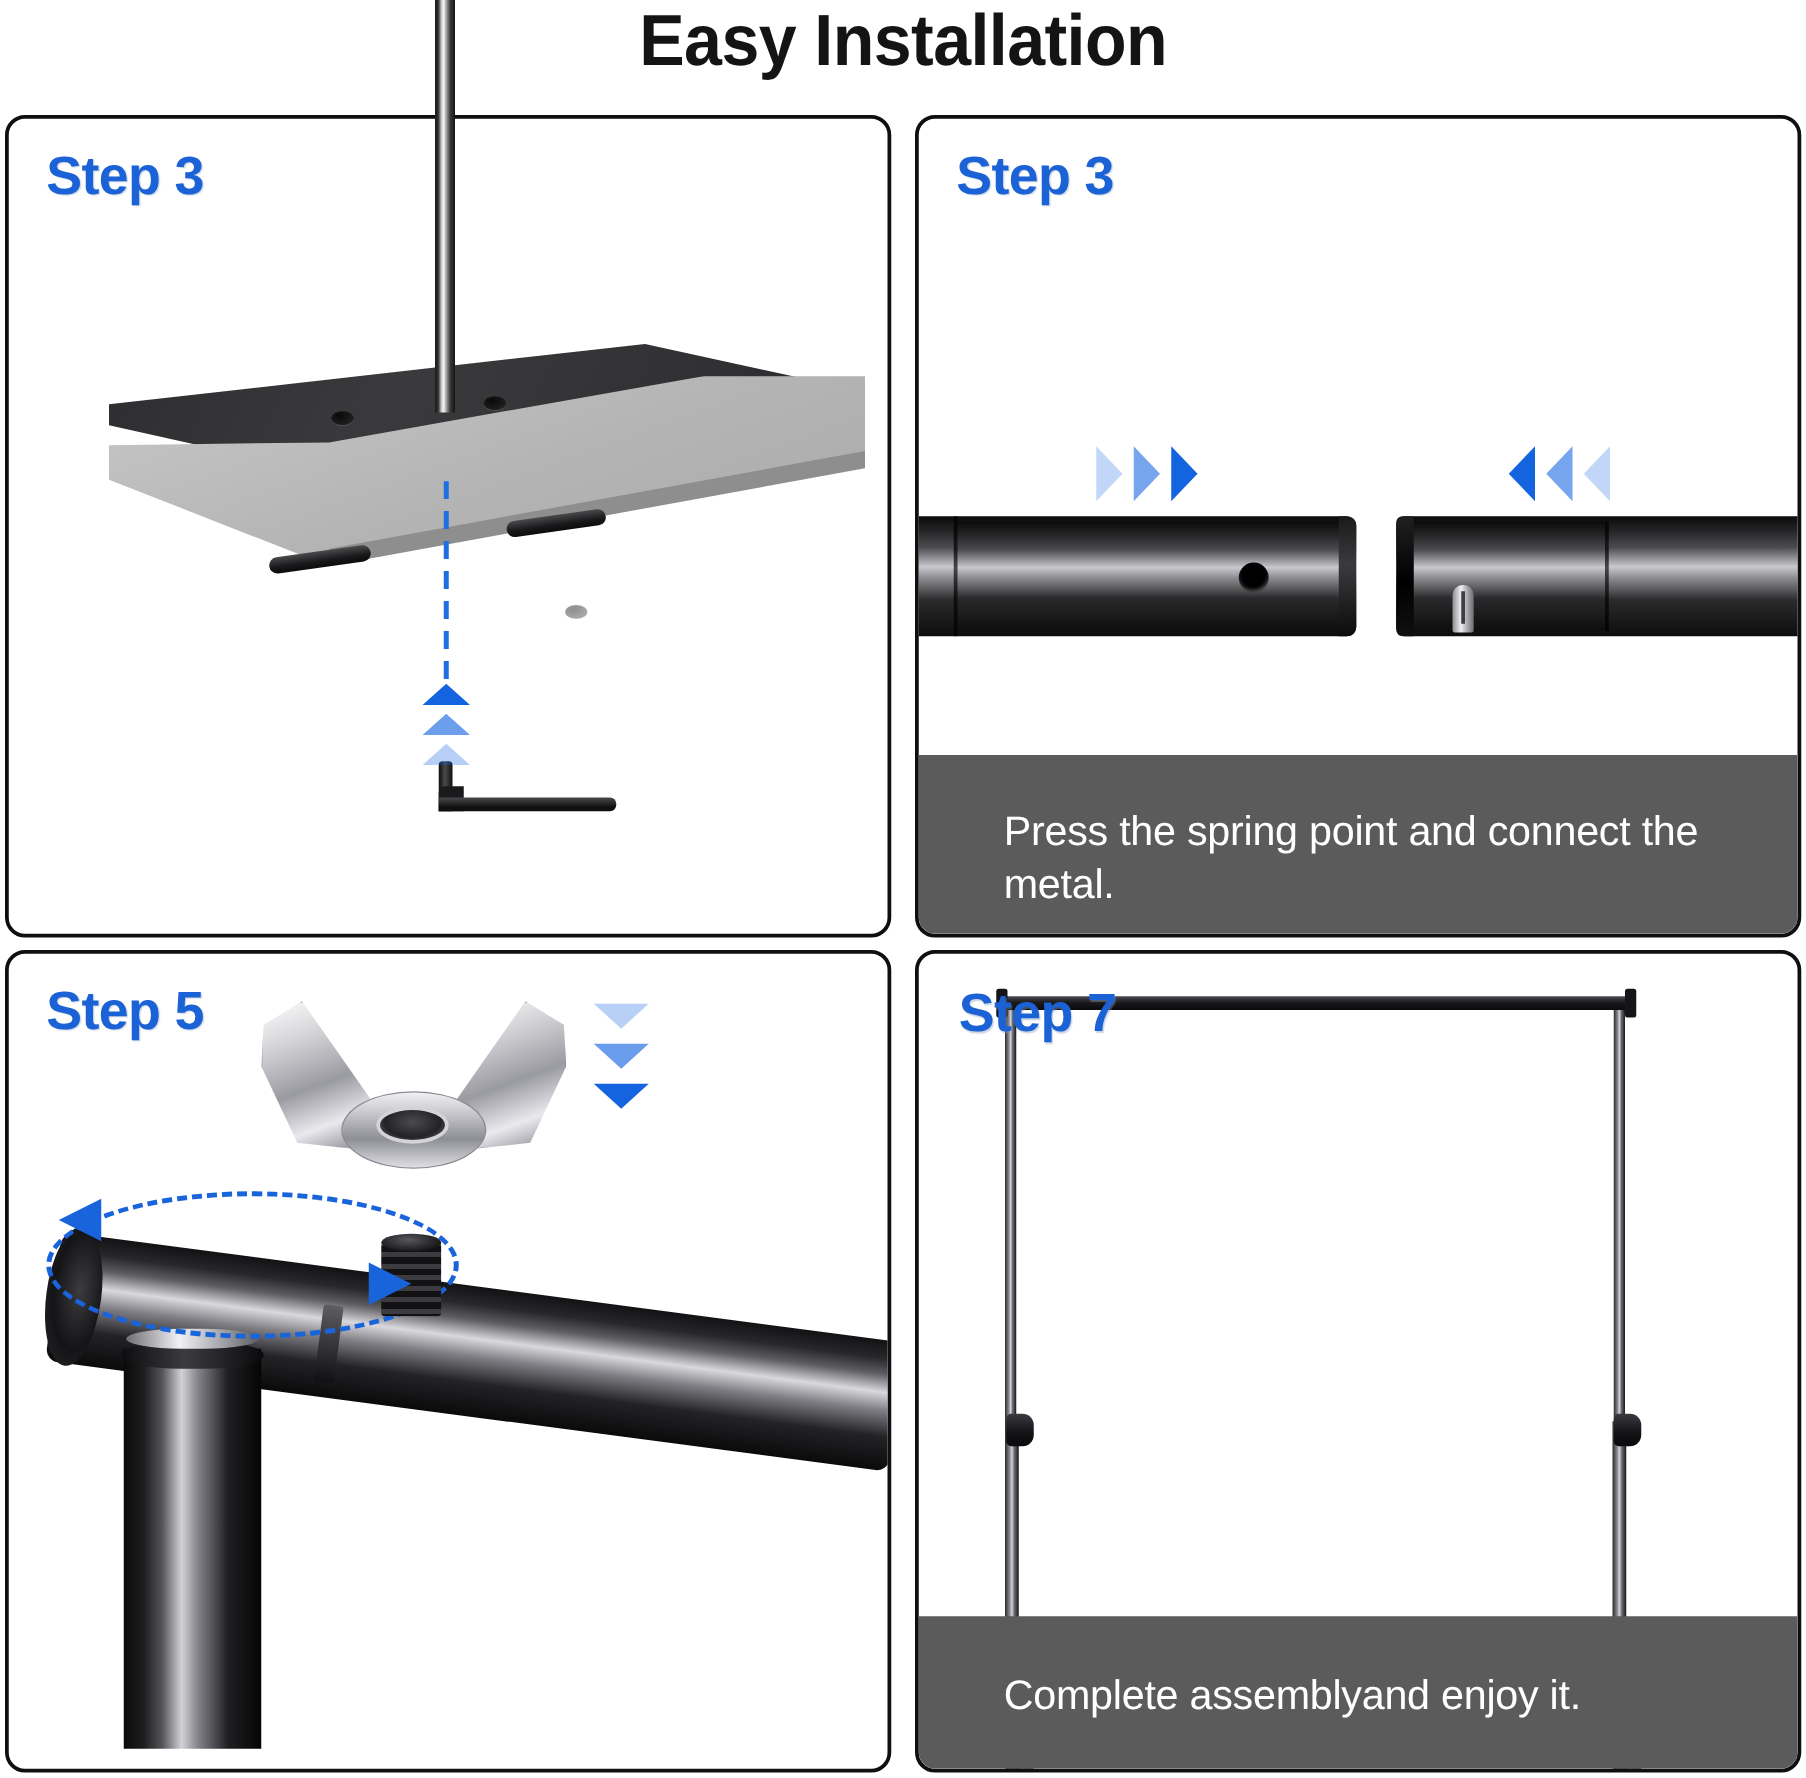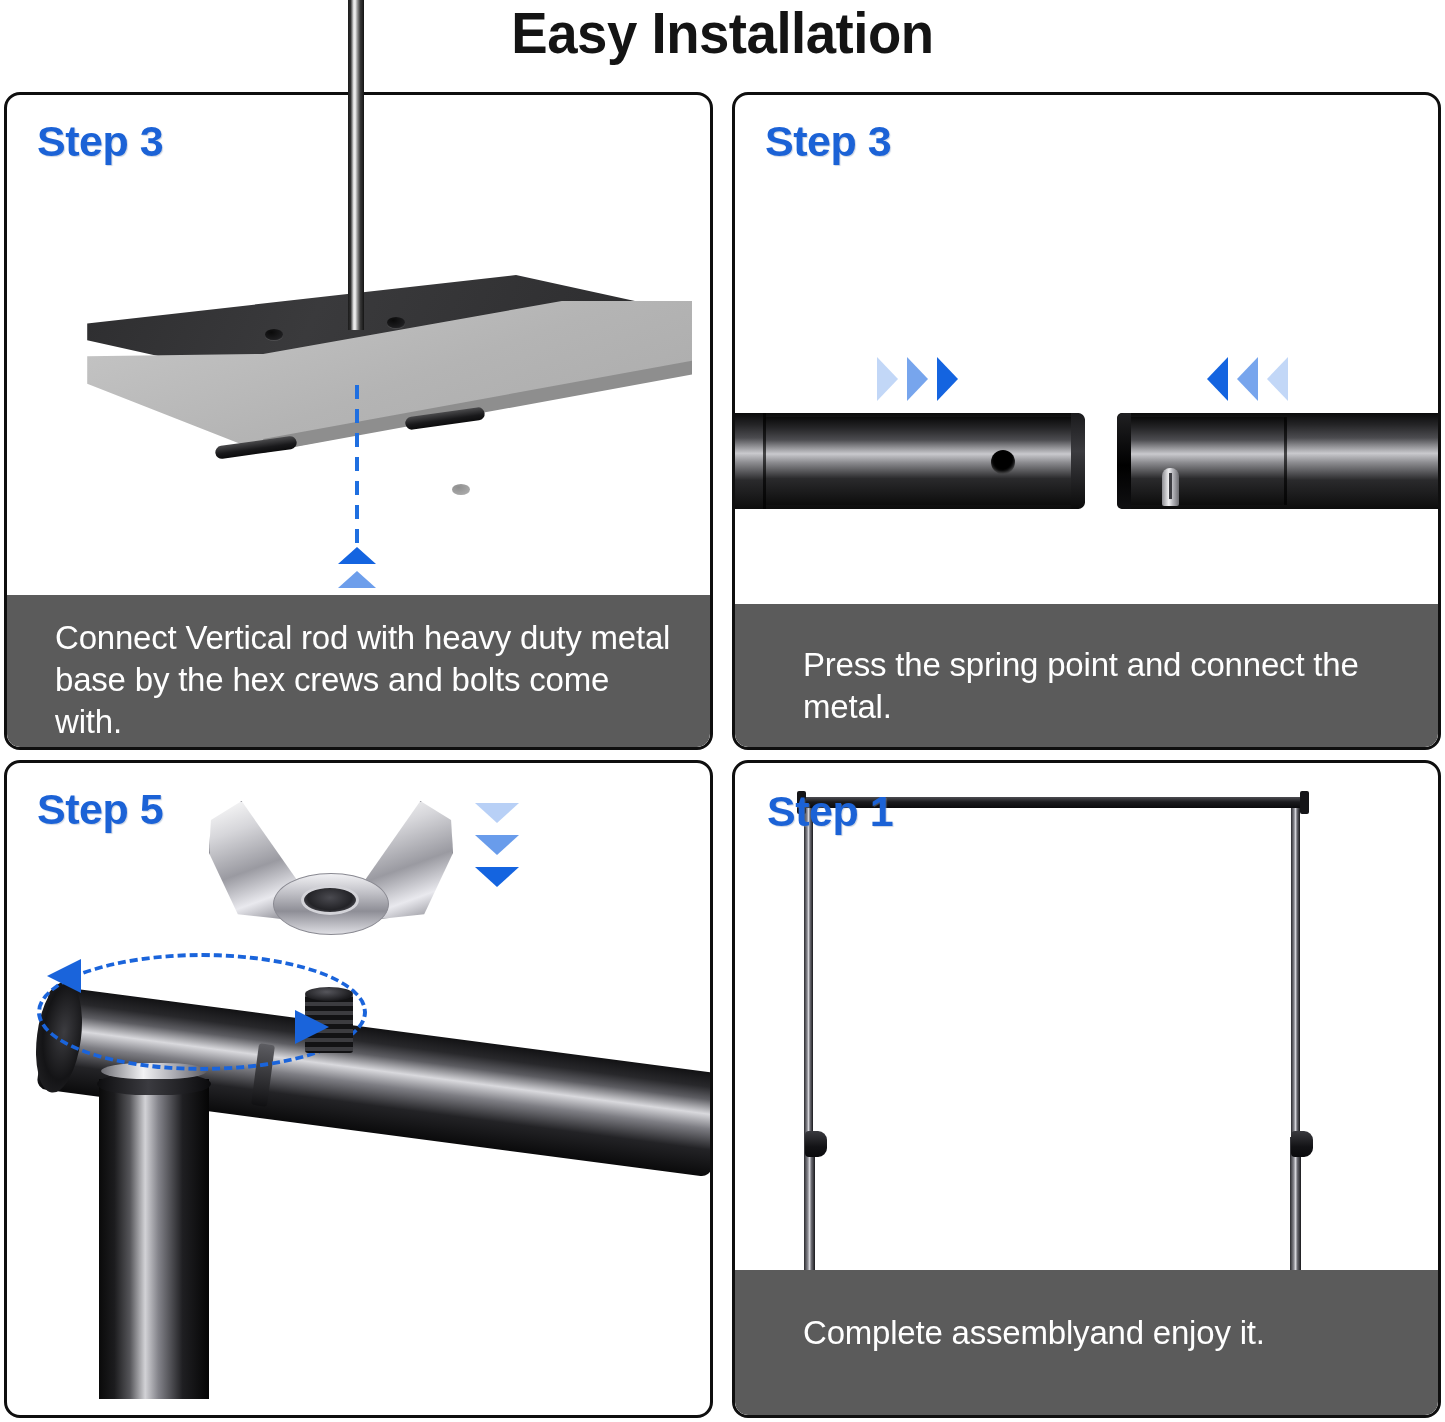--- a/index.html
+++ b/index.html
@@ -81,21 +81,21 @@
     padding: 22px 34px 20px 48px;
     border-bottom-left-radius: 13px;
     border-bottom-right-radius: 13px;
     z-index: 25;
     letter-spacing: -0.2px;
   }
   .caption.translucent { background: rgba(86,86,86,0.90); }
   .cap-1 { height: 152px; padding-left: 48px; padding-top: 22px; }
   .cap-2 { height: 143px; padding-left: 68px; padding-top: 40px; }
   .cap-3 { height: 122px; padding-left: 48px; padding-top: 42px; }
-  .cap-4 { height: 145px; padding-left: 68px; padding-top: 42px; }
+  .cap-4 { height: 122px; padding-left: 68px; padding-top: 42px; }
 
   
   .art { position: absolute; inset: 0; }
 
   
   .s1-rod {
     position: absolute;
     left: 341px;
     top: -95px;
     width: 16px;
@@ -519,21 +519,20 @@
           <div class="chev chev-up c1"></div>
           <div class="chev chev-up c2"></div>
           <div class="chev chev-up c3"></div>
         </div>
 
         <div class="s1-hex-v"></div>
         <div class="s1-hex-corner"></div>
         <div class="s1-hex-h"></div>
       </div>
 
-      <div class="caption cap-1">Connect Vertical rod with heavy duty metal base by the hex crews and bolts come with.</div>
     </div>
 
     <div class="s1-rod"></div>
     <div class="step-label">Step 3</div>
   </div>
 
   <div class="panel panel-2">
     <div class="panel-clip">
 
       <div class="art">
@@ -623,16 +622,16 @@
         <div class="s4-pole s4-pole-mid r"></div>
         <div class="s4-pole s4-pole-low r"></div>
         <div class="s4-knob r1"></div>
         <div class="s4-knob r2"></div>
 
       </div>
 
       <div class="caption cap-4">Complete assemblyand enjoy it.</div>
     </div>
 
-    <div class="step-label">Step 1</div>
+    <div class="step-label">Step 7</div>
   </div>
 
 </div>
 
 </body></html>

